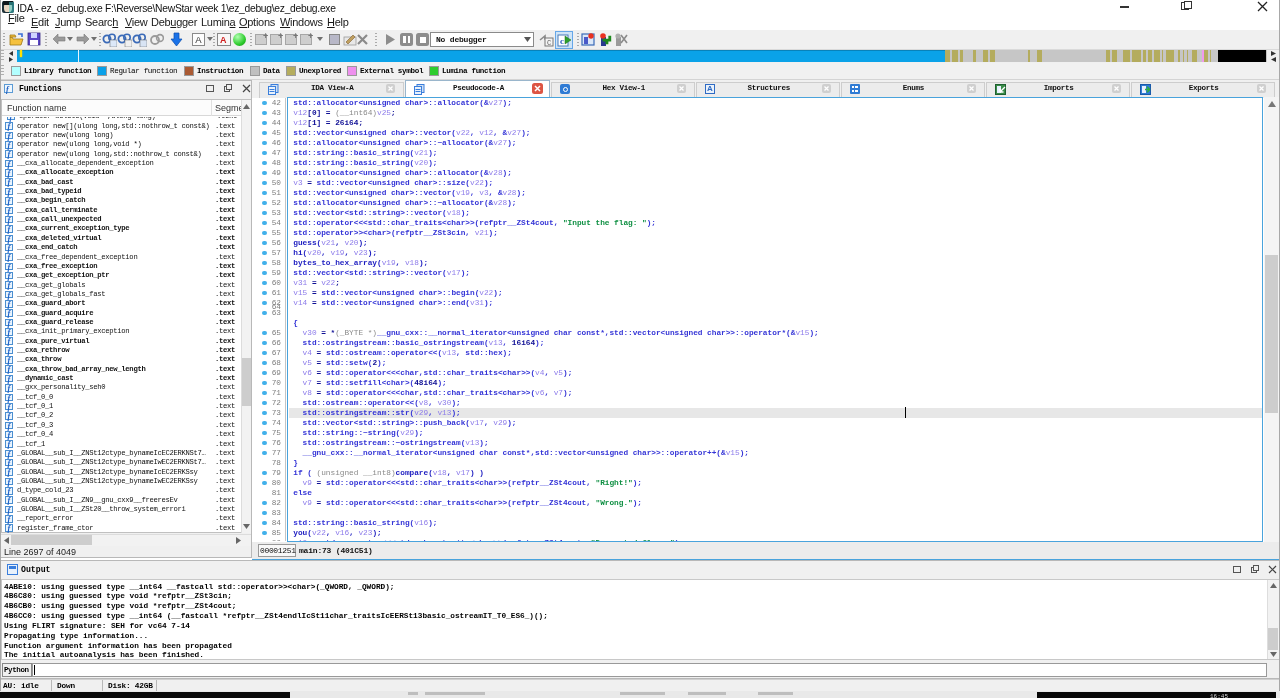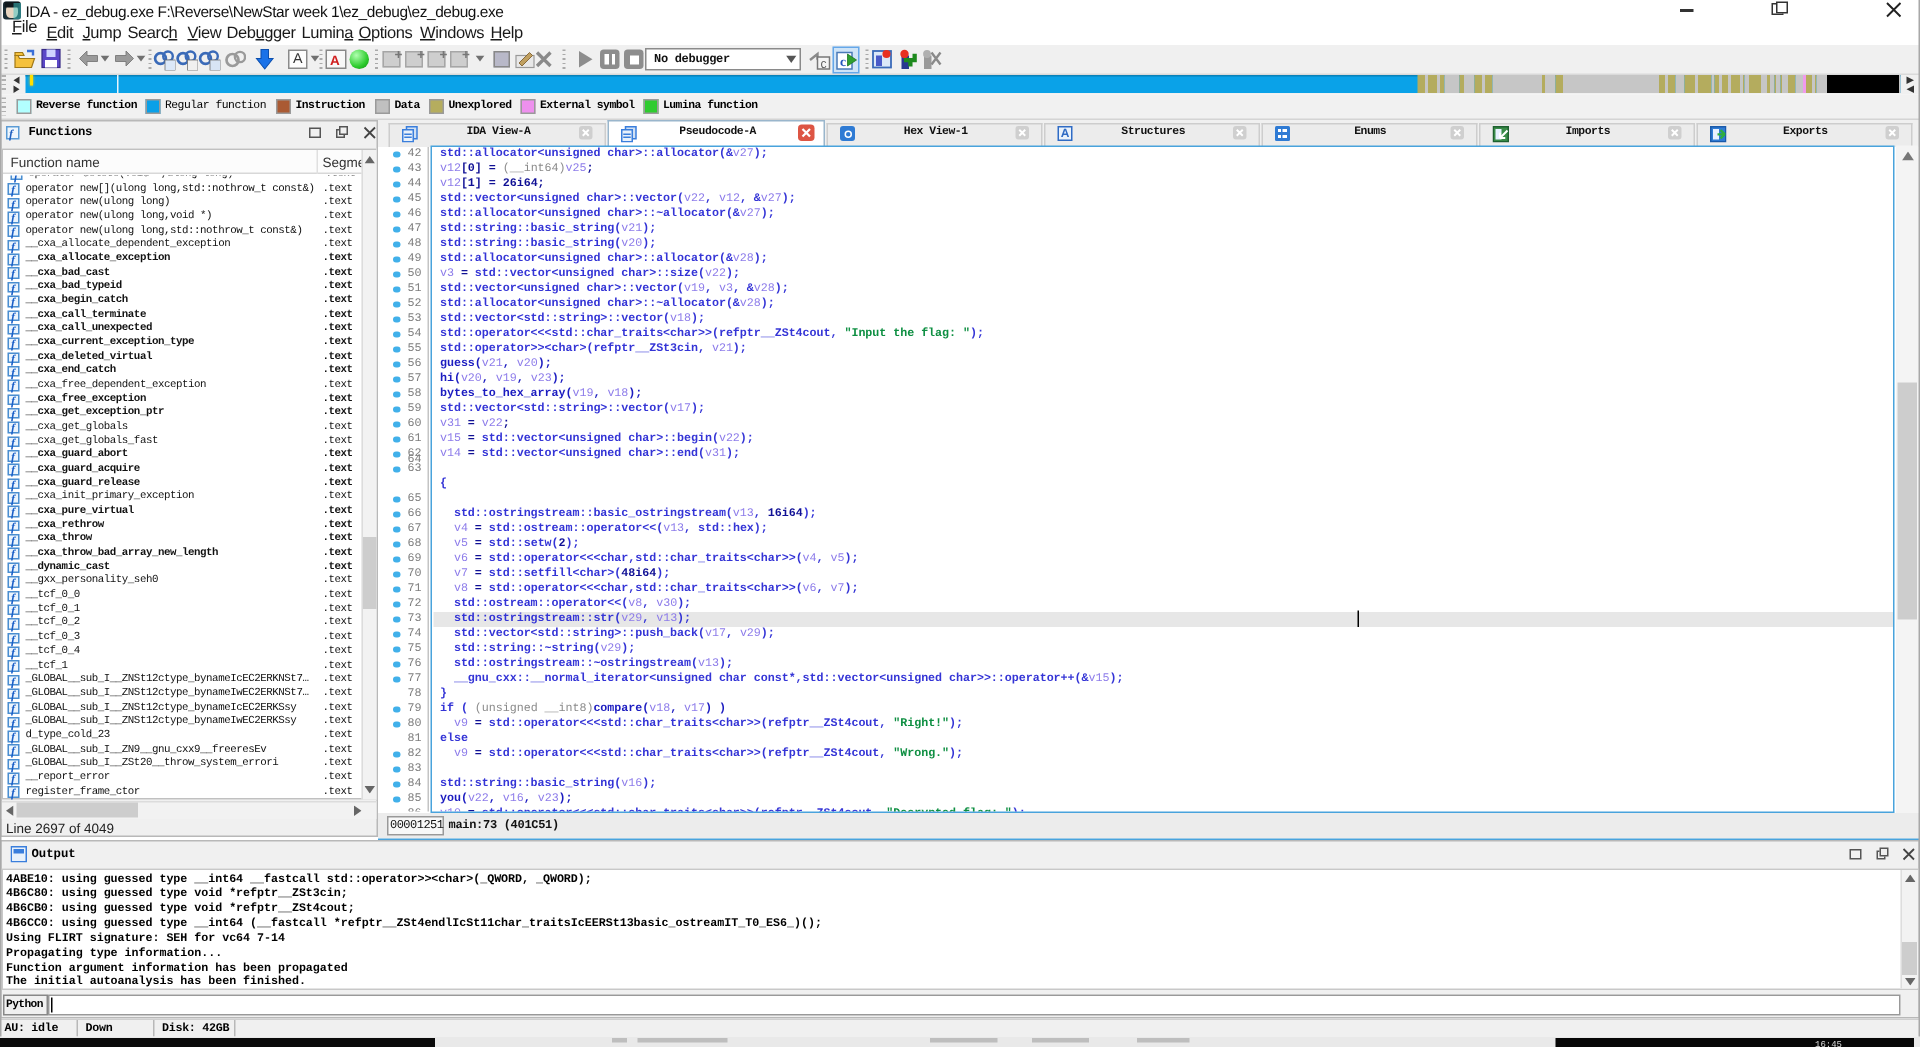--- a/index.html
+++ b/index.html
@@ -226,21 +226,21 @@
 <div class="abs" style="left:1266px;top:50px;width:1px;height:12px;background:#c6c6c6;"></div>
 <div class="abs" style="left:20px;top:50px;width:2px;height:7px;background:#ffe000;box-shadow:0 0 2px #ffd000;"></div>
 <div class="abs" style="left:78px;top:50px;width:1px;height:12px;background:#e8f4fc;"></div>
 <svg class="abs" style="left:1269px;top:50px;" width="9" height="12">
     <path d="M2 1 L7 3.5 L2 6 Z" fill="#333"></path>
     <path d="M7 7 L2 9.5 L7 12 Z" fill="#333"></path>
   </svg>
 <div class="abs" style="left:0;top:63px;width:1280px;height:17px;background:#f1f1f1;border-bottom:1px solid #d4d4d4;"></div>
 <div class="abs" style="left:1px;top:65px;width:3px;height:12px;background-image:repeating-linear-gradient(#b0b0b0 0 1px,transparent 1px 3px);"></div>
 <div class="abs" style="left:11px;top:66px;width:10px;height:10px;background:#b2ffff;border:1px solid #9a9a9a;"></div>
-<div class="abs mono" style="left:24px;top:67px;font-size:7.6px;font-weight:bold;color:#000;letter-spacing:-0.35px;">Reverse function</div>
+<div class="abs mono" style="left:24px;top:67px;font-size:7.6px;font-weight:bold;color:#000;letter-spacing:-0.35px;">Library function</div>
 <div class="abs" style="left:97px;top:66px;width:10px;height:10px;background:#0aa0e8;border:1px solid #9a9a9a;"></div>
 <div class="abs mono" style="left:110px;top:67px;font-size:7.6px;font-weight:normal;color:#000;letter-spacing:-0.35px;">Regular function</div>
 <div class="abs" style="left:184px;top:66px;width:10px;height:10px;background:#aa5a33;border:1px solid #9a9a9a;"></div>
 <div class="abs mono" style="left:197px;top:67px;font-size:7.6px;font-weight:bold;color:#000;letter-spacing:-0.35px;">Instruction</div>
 <div class="abs" style="left:250px;top:66px;width:10px;height:10px;background:#c0c0c0;border:1px solid #9a9a9a;"></div>
 <div class="abs mono" style="left:263px;top:67px;font-size:7.6px;font-weight:bold;color:#000;letter-spacing:-0.35px;">Data</div>
 <div class="abs" style="left:286px;top:66px;width:10px;height:10px;background:#b5ad5e;border:1px solid #9a9a9a;"></div>
 <div class="abs mono" style="left:299px;top:67px;font-size:7.6px;font-weight:bold;color:#000;letter-spacing:-0.35px;">Unexplored</div>
 <div class="abs" style="left:347px;top:66px;width:10px;height:10px;background:#ee90ee;border:1px solid #9a9a9a;"></div>
 <div class="abs mono" style="left:360px;top:67px;font-size:7.6px;font-weight:bold;color:#000;letter-spacing:-0.35px;">External symbol</div>
@@ -465,20 +465,21 @@
 <div class="codeline" style="left:32px;top:190px;"><span class="pre">  </span><span class="v">v15</span><span class="n"> = </span><span class="b">std::vector&lt;unsigned char&gt;::begin(</span><span class="v">v22</span><span class="b">);</span></div>
 <div class="dot" style="left:10px;top:202.6px;"></div>
 <div class="lnum" style="left:5px;top:200px;">62</div>
 <div class="codeline" style="left:32px;top:200px;"><span class="pre">  </span><span class="v">v14</span><span class="n"> = </span><span class="b">std::vector&lt;unsigned char&gt;::end(</span><span class="v">v31</span><span class="b">);</span></div>
 <div class="dot" style="left:10px;top:212.6px;"></div>
 <div class="lnum" style="left:5px;top:210px;">63</div>
 <div class="lnum" style="left:5px;top:204px;">64</div>
 <div class="codeline" style="left:32px;top:220px;"><span class="pre">  </span><span class="b">{</span></div>
 <div class="dot" style="left:10px;top:232.6px;"></div>
 <div class="lnum" style="left:5px;top:230px;">65</div>
+<div class="codeline" style="left:32px;top:230px;"><span class="pre">    </span><span class="v">v30</span><span class="n"> = *</span><span class="g">(_BYTE *)</span><span class="b">__gnu_cxx::__normal_iterator&lt;unsigned char const*,std::vector&lt;unsigned char&gt;&gt;::operator*(&amp;</span><span class="v">v15</span><span class="b">);</span></div>
 <div class="dot" style="left:10px;top:242.6px;"></div>
 <div class="lnum" style="left:5px;top:240px;">66</div>
 <div class="codeline" style="left:32px;top:240px;"><span class="pre">    </span><span class="b">std::ostringstream::basic_ostringstream(</span><span class="v">v13</span><span class="b">, </span><span class="n">16i64</span><span class="b">);</span></div>
 <div class="dot" style="left:10px;top:252.6px;"></div>
 <div class="lnum" style="left:5px;top:250px;">67</div>
 <div class="codeline" style="left:32px;top:250px;"><span class="pre">    </span><span class="v">v4</span><span class="n"> = </span><span class="b">std::ostream::operator&lt;&lt;(</span><span class="v">v13</span><span class="b">, std::hex);</span></div>
 <div class="dot" style="left:10px;top:262.6px;"></div>
 <div class="lnum" style="left:5px;top:260px;">68</div>
 <div class="codeline" style="left:32px;top:260px;"><span class="pre">    </span><span class="v">v5</span><span class="n"> = </span><span class="b">std::setw(</span><span class="n">2</span><span class="b">);</span></div>
 <div class="dot" style="left:10px;top:272.6px;"></div>

